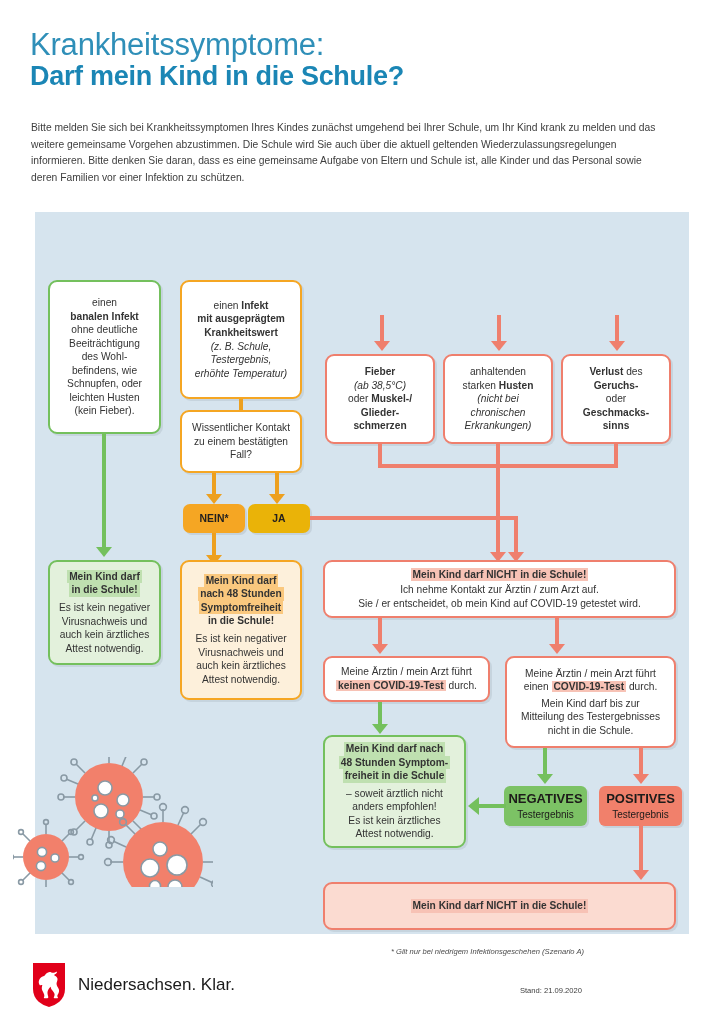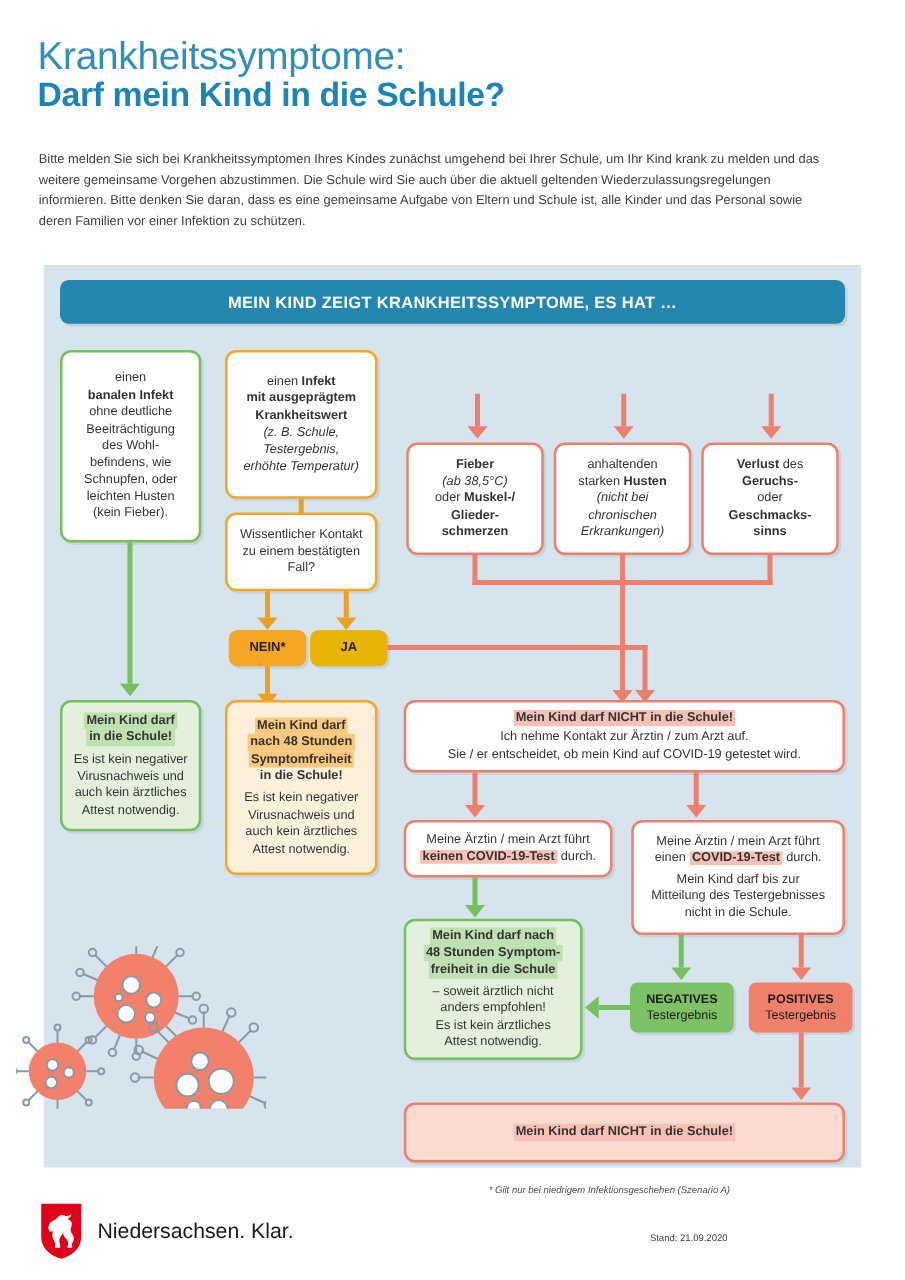--- a/index.html
+++ b/index.html
@@ -62,21 +62,21 @@
   }
   .pill.orange-fill { background: #f5a623; }
   .pill.red-fill    { background: #eab308; }
 
   .result-pill {
     position: absolute; border-radius: 6px; text-align: center;
     display: flex; flex-direction: column; align-items: center; justify-content: center;
     font-size: 10px; color: #1d1b1a; line-height: 1.3;
     box-shadow: 2px 2px 0 rgba(120,130,140,0.18);
   }
-  .result-pill .hd { font-weight: 700; font-size: 10px; }
+  .result-pill .hd { font-weight: 700; font-size: 13px; }
   .result-pill.green-fill { background: #7cc265; }
   .result-pill.red-fill   { background: #f1806b; }
 
   b { font-weight: 700; }
   i { font-style: italic; }
   .hl-green  { background: #bfe0b0; padding: 0 2px; }
   .hl-orange { background: #fac87e; padding: 0 2px; }
   .hl-red    { background: #f7c2b5; padding: 0 2px; }
 
   
@@ -204,21 +204,20 @@
           </g>
           <circle cx="-3" cy="-13" r="7" fill="#fff" stroke="#8a9aa5"></circle>
           <circle cx="-13" cy="6" r="9" fill="#fff" stroke="#8a9aa5"></circle>
           <circle cx="14" cy="3" r="10" fill="#fff" stroke="#8a9aa5"></circle>
           <circle cx="-8" cy="24" r="5.5" fill="#fff" stroke="#8a9aa5"></circle>
           <circle cx="12" cy="25" r="7" fill="#fff" stroke="#8a9aa5"></circle>
         </g>
       </g>
     </svg>
 
-    <div class="banner">MEIN KIND ZEIGT KRANKHEITSSYMPTOME, ES HAT …</div>
 
     <div class="box green" style="left:13px; top:68px; width:113px; height:154px; flex-direction:column;">
       <span>einen</span>
       <b>banalen Infekt</b>
       <span>ohne deutliche</span>
       <span>Beeiträchtigung</span>
       <span>des Wohl-</span>
       <span>befindens, wie</span>
       <span>Schnupfen, oder</span>
       <span>leichten Husten</span>

